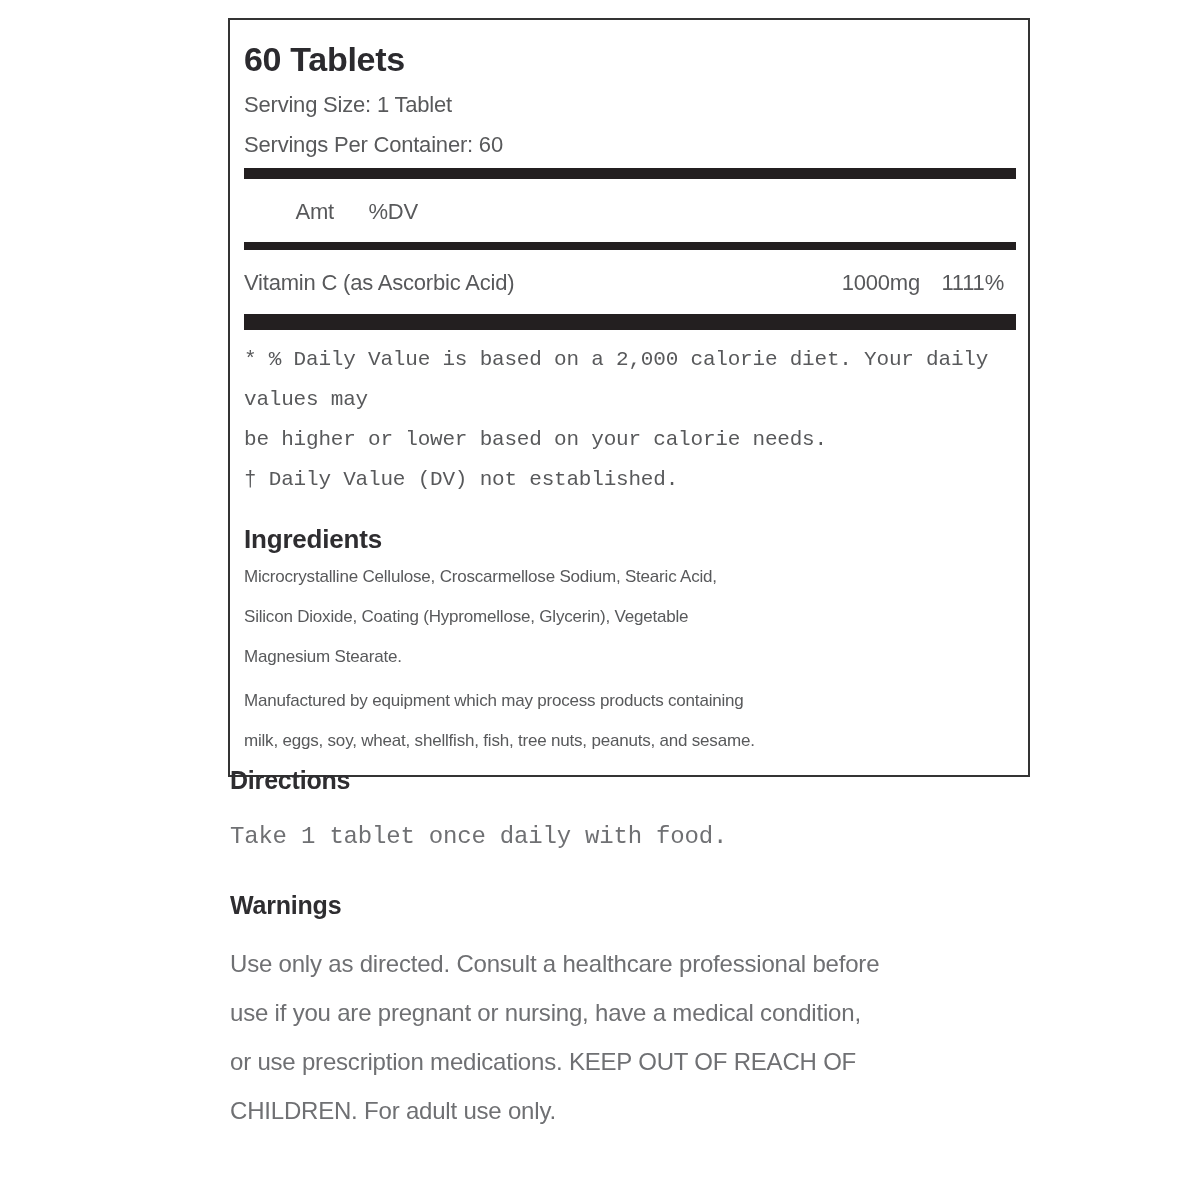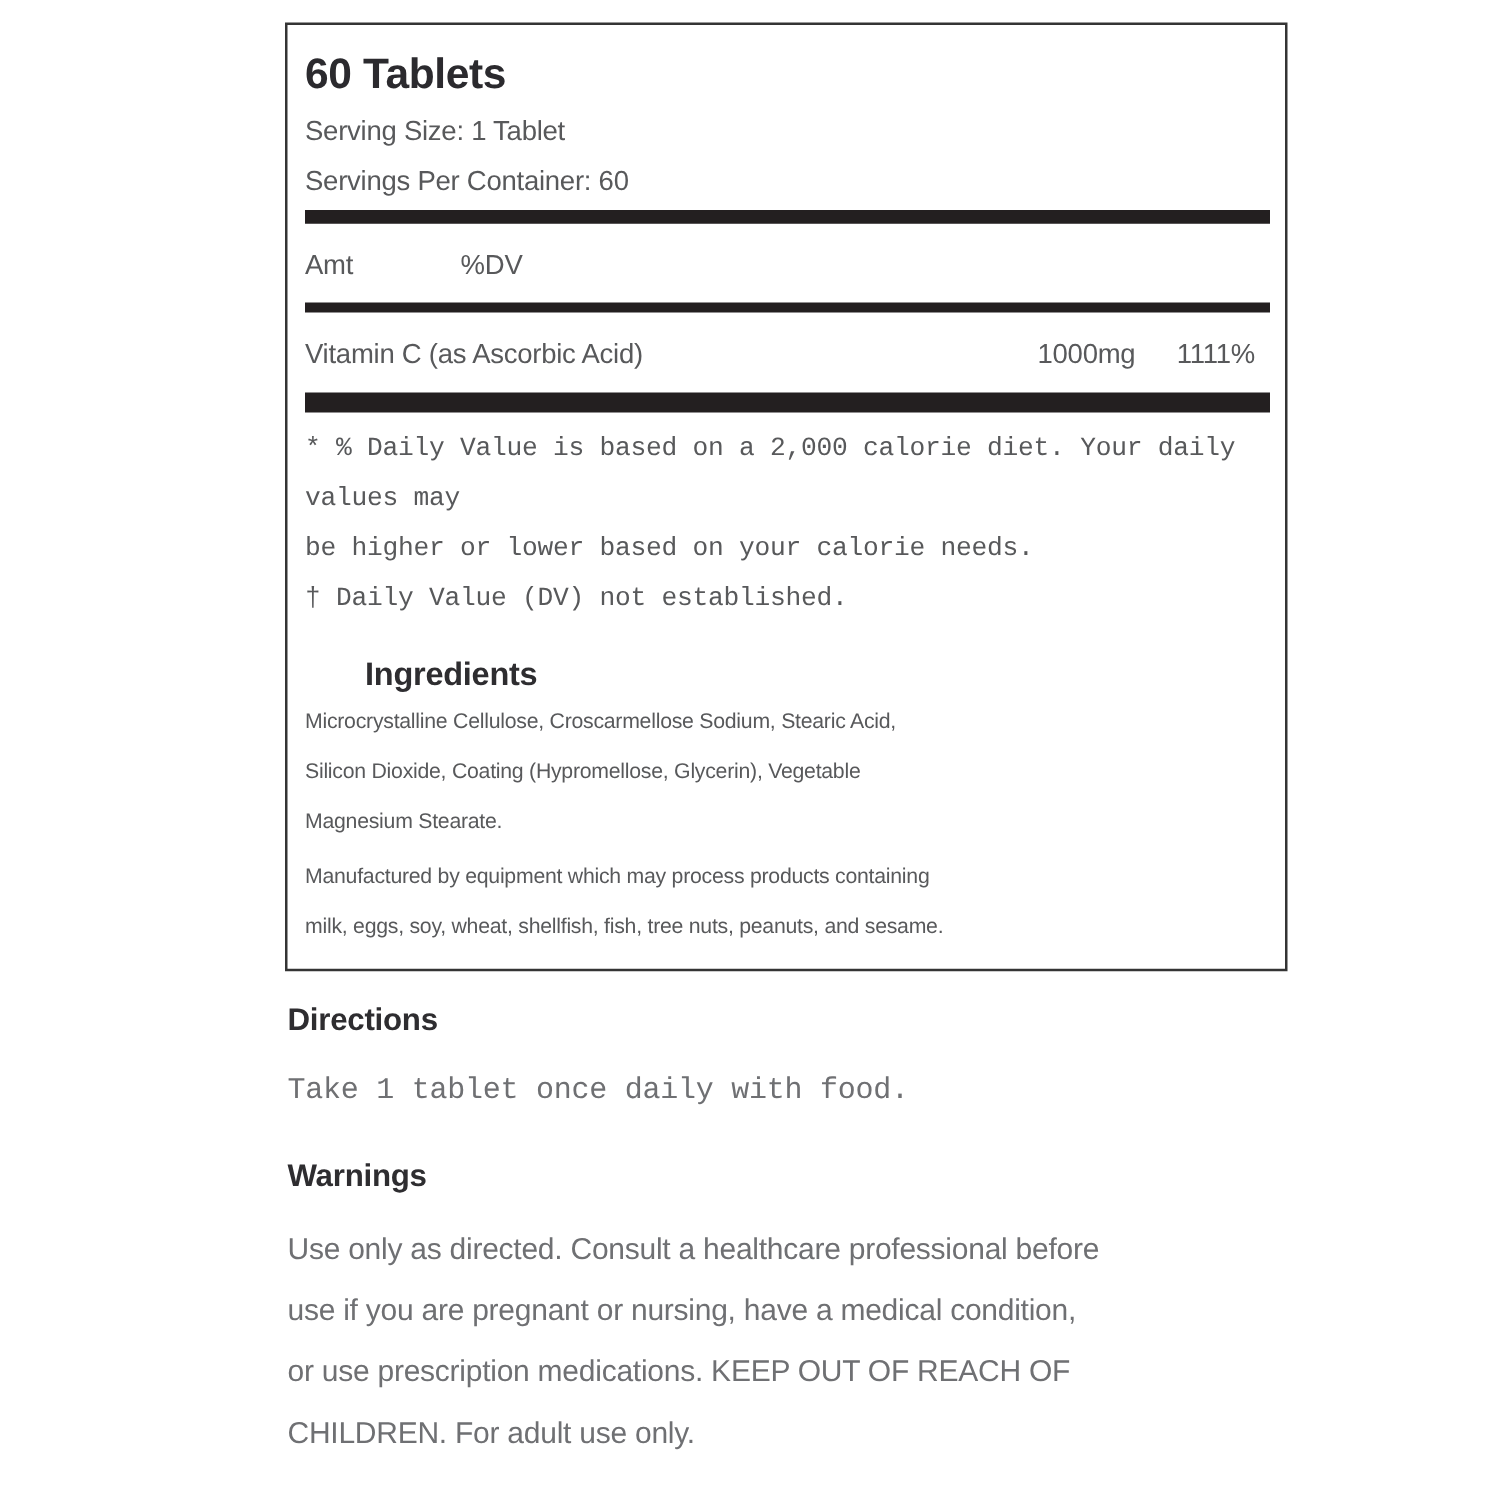--- a/index.html
+++ b/index.html
@@ -44,21 +44,21 @@
   .facts-row {
     display: flex;
     align-items: baseline;
     font-size: 22px;
     color: #58595b;
     letter-spacing: -0.2px;
     line-height: 22px;
     padding-right: 12px;
   }
   .facts-row .row-label { flex: 1 1 auto; }
-  .facts-row .col-amt { text-align: left; min-width: 90px; }
+  .facts-row .col-amt { text-align: right; min-width: 90px; }
   .facts-row .col-dv  { text-align: right; min-width: 70px; margin-left: 14px; }
   .header-row { margin-top: 22px; }
   .nutrient-row { margin-top: 22px; }
 
   .footnote {
     font-size: 21px;
     color: #58595b;
     letter-spacing: -0.2px;
     line-height: 40px;
     white-space: pre-line;
@@ -66,36 +66,36 @@
   }
   .footnote.first { margin-top: 10px; }
 
   .box-h2 {
     font-size: 26px;
     font-weight: bold;
     color: #2e2d30;
     letter-spacing: -0.2px;
     line-height: 1.05;
   }
-  .ingredients-h { margin-top: 26px; margin-left: 48px; }
+  .ingredients-h { margin-top: 26px; }
   .allergen-h { margin-top: 10px; }
 
   .box-body {
     font-size: 17px;
     color: #58595b;
     letter-spacing: -0.2px;
     line-height: 40px;
     white-space: pre-line;
     margin-top: 4px;
   }
 
   
   .usage-info {
     position: absolute;
-    left: 230px; top: 803px;
+    left: 230px; top: 767px;
     width: 748px;
   }
   .outer-h {
     font-size: 25px;
     font-weight: bold;
     color: #2e2d30;
     letter-spacing: -0.2px;
     line-height: 1.05;
   }
   .outer-p {

